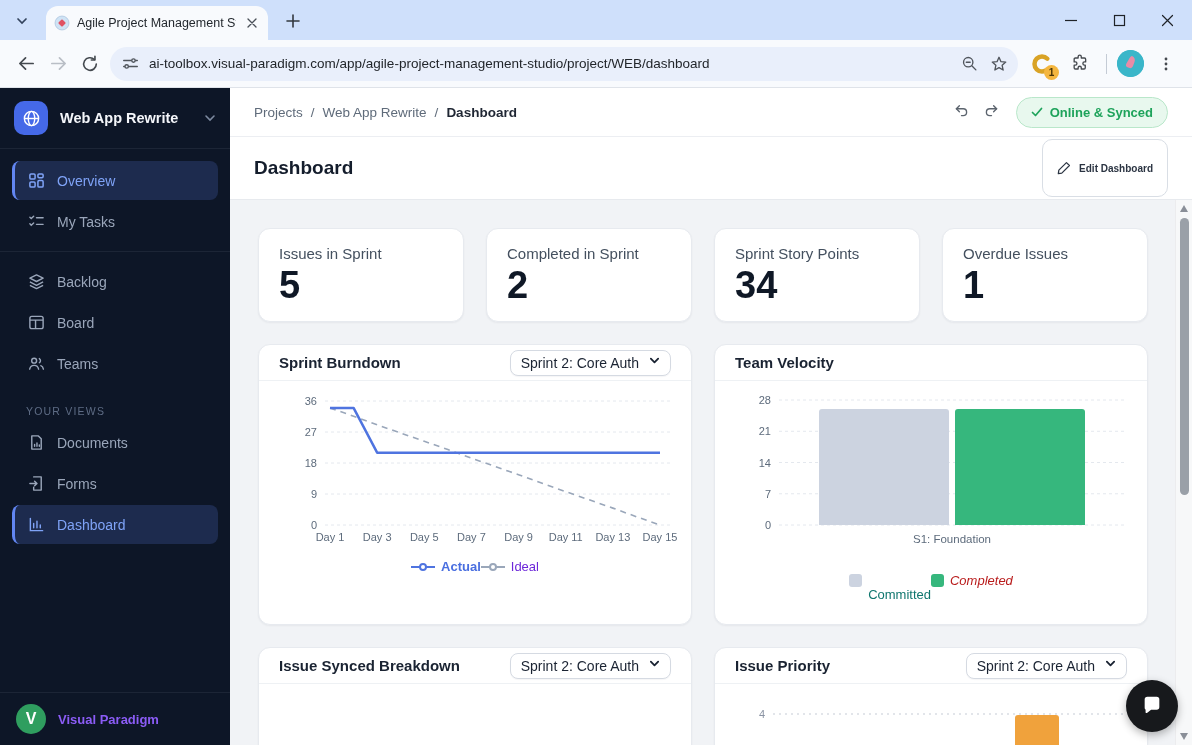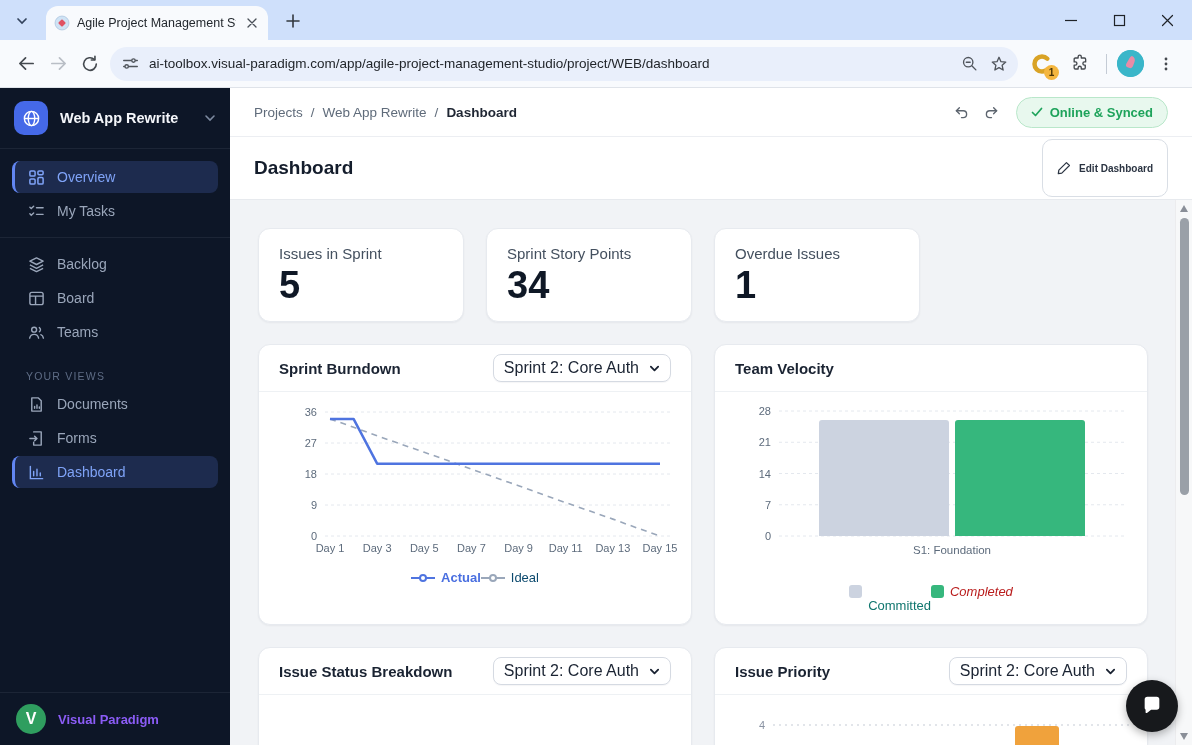--- a/index.html
+++ b/index.html
@@ -38,37 +38,37 @@
   
   .app { display:flex; height:657px; position:relative; }
 
   .sidebar { width:230px; background:#0d1627; color:#9aa6ba; position:relative; flex:0 0 auto; }
   .project-row { display:flex; align-items:center; gap:12px; padding:13px 14px 13px 14px; }
   .project-tile { width:34px; height:34px; border-radius:10px; background:#4569e8; display:flex; align-items:center; justify-content:center; color:#fff; }
   .project-name { flex:1; color:#f4f6fa; font-weight:700; font-size:14.5px; }
   .project-caret { color:#7d8aa0; display:flex; }
   .side-divider { height:1px; background:#1c2536; margin:0; }
   .nav { padding:10px 0 0 0; }
-  .nav-item { display:flex; align-items:center; gap:12px; height:32px; margin:2px 12px; padding:14px 12px;
+  .nav-item { display:flex; align-items:center; gap:12px; height:39px; margin:2px 12px; padding:14px 12px;
     border-radius:8px; font-size:14px; color:#9aa6ba; cursor:pointer; border-left:3px solid transparent; }
   .nav-item.active { background:#1d2b4e; border-left:3px solid #6286f2; color:#7fa3f7; }
   .nav-icon { width:18px; height:18px; display:flex; align-items:center; justify-content:center; }
   .section-label { font-size:10.5px; letter-spacing:1.2px; color:#5e6c85; font-weight:400; margin:22px 0 6px 26px; }
   .side-footer { position:absolute; left:0; right:0; bottom:0; border-top:1px solid #1c2536;
     display:flex; align-items:center; gap:12px; padding:11px 16px; }
   .vp-logo { width:30px; height:30px; border-radius:50%; background:#2f9e5f; color:#fff; font-weight:800;
     font-size:16px; display:flex; align-items:center; justify-content:center; }
   .vp-name { color:#8b5cf6; font-size:13px; font-weight:700; }
 
   .main { flex:1; position:relative; background:#f1f3f6; }
   .breadcrumb-bar { height:49px; background:#fff; border-bottom:1px solid #eceef2;
     display:flex; align-items:center; padding:0 24px; }
   .crumbs { display:flex; align-items:center; gap:8px; font-size:13.5px; color:#5f6b7a; flex:1; }
   .crumb-last { color:#1f2633; font-weight:700; }
-  .bc-actions { display:flex; align-items:center; gap:2px; }
+  .bc-actions { display:flex; align-items:flex-start; gap:2px; }
   .hist-btn { width:28px; height:28px; display:flex; align-items:center; justify-content:center; color:#5c646e; }
   .sync-pill { display:flex; align-items:center; gap:7px; background:#e8f8ee; border:1px solid #b9e7ca;
     color:#1ea35b; border-radius:999px; padding:7px 14px; font-size:13px; font-weight:700; margin-left:8px; }
 
   .page-header { height:63px; background:#fff; border-bottom:1px solid #e7eaee;
     display:flex; align-items:center; padding:0 24px; }
   .page-title { font-size:19px; font-weight:800; color:#141d2c; flex:1; }
   .edit-btn { display:flex; align-items:center; gap:8px; border:1px solid #d9dee5; background:#fff;
     border-radius:10px; padding:21px 14px; font-size:10px; color:#2b3442; font-weight:600; }
 
@@ -76,25 +76,25 @@
     padding:28px 44px 0 28px; background:#f1f3f6; }
   .kpi-row { display:grid; grid-template-columns:repeat(4,1fr); gap:22px; }
   .card { background:#fff; border:1px solid #e7eaef; border-radius:12px; box-shadow:0 1px 2px rgba(16,24,40,.05); }
   .kpi-card { height:94px; padding:16px 20px; }
   .kpi-label { font-size:15px; color:#44505f; }
   .kpi-value { font-size:38px; font-weight:800; color:#0f1826; margin-top:4px; line-height:1; }
 
   .chart-row { display:grid; grid-template-columns:1fr 1fr; gap:22px; margin-top:22px; }
   .chart-card { height:281px; overflow:hidden; }
   .chart-card.short { height:280px; }
-  .card-header { height:47px; display:flex; align-items:center; justify-content:space-between;
+  .card-header { height:36px; display:flex; align-items:center; justify-content:space-between;
     padding:12px 20px; border-bottom:1px solid #eef1f4; }
   .card-title { font-size:15px; font-weight:700; color:#1a2332; }
-  .select-box { display:flex; align-items:center; gap:10px; border:1px solid #d5dae2; border-radius:8px;
-    padding:4px 10px; font-size:16px; color:#1a2332; background:#fff; box-shadow:0 1px 1px rgba(16,24,40,.04); }
+  .select-box { display:flex; gap:10px; border:1px solid #d5dae2; border-radius:8px;
+    padding:4px 10px; font-size:14px; color:#1a2332; background:#fff; box-shadow:0 1px 1px rgba(16,24,40,.04); }
   .chart-body { padding:4px 6px 0 6px; }
   .legend { display:flex; align-items:center; justify-content:center; font-size:13px; margin-top:2px; }
   .legend-item { display:flex; align-items:center; gap:6px; }
 
   
   .scrollbar { position:absolute; top:112px; right:0; bottom:0; width:17px; background:#f7f8f9; border-left:1px solid #ececee; }
   .sb-up { position:absolute; top:5px; left:4px; width:0; height:0;
     border-left:4.5px solid transparent; border-right:4.5px solid transparent; border-bottom:7px solid #8a8f98; }
   .sb-down { position:absolute; bottom:5px; left:4px; width:0; height:0;
     border-left:4.5px solid transparent; border-right:4.5px solid transparent; border-top:7px solid #8a8f98; }
@@ -373,20 +373,24 @@
         <span>Edit Dashboard</span>
       </button>
     </div>
 
     <div class="content">
 
       <div class="kpi-row">
         <div class="card kpi-card">
           <div class="kpi-label">Issues in Sprint</div>
           <div class="kpi-value">5</div>
+        </div>
+        <div class="card kpi-card">
+          <div class="kpi-label">Completed in Sprint</div>
+          <div class="kpi-value">2</div>
         </div>
         <div class="card kpi-card">
           <div class="kpi-label">Sprint Story Points</div>
           <div class="kpi-value">34</div>
         </div>
         <div class="card kpi-card">
           <div class="kpi-label">Overdue Issues</div>
           <div class="kpi-value">1</div>
         </div>
       </div>
@@ -431,21 +435,21 @@
                     <line x1="0" y1="5" x2="24" y2="5" stroke="#4f74e0" stroke-width="2"></line>
                     <circle cx="12" cy="5" r="3" fill="#fff" stroke="#4f74e0" stroke-width="2"></circle>
                   </svg>
                   <span style="color: rgb(74, 111, 224); font-weight: 600;">Actual</span>
                 </span>
                 <span class="legend-item">
                   <svg width="24" height="10">
                     <line x1="0" y1="5" x2="24" y2="5" stroke="#9aa7ba" stroke-width="2"></line>
                     <circle cx="12" cy="5" r="3" fill="#fff" stroke="#9aa7ba" stroke-width="2"></circle>
                   </svg>
-                  <span style="color: #0c4a6e; font-weight: 400;">Ideal</span>
+                  <span style="color: #6d28d9; font-weight: 400;">Ideal</span>
                 </span>
               </div>
           </div>
         </div>
 
         <div class="card chart-card">
           <div class="card-header">
             <span class="card-title">Team Velocity</span>
           </div>
           <div class="chart-body">
@@ -474,21 +478,21 @@
                   <span style="color: #b91c1c; font-style: italic;">Completed</span>
                 </span>
               </div>
           </div>
         </div>
       </div>
 
       <div class="chart-row">
         <div class="card chart-card short">
           <div class="card-header">
-            <span class="card-title">Issue Status Breakdown</span>
+            <span class="card-title">Issue Synced Breakdown</span>
             <span class="select-box">
               <span>Sprint 2: Core Auth</span>
               <svg width="11" height="11" viewBox="0 0 12 12">
                   <path d="M2 4l4 4 4-4" fill="none" stroke="#1a2332" stroke-width="2" stroke-linecap="round" stroke-linejoin="round"></path>
                 </svg>
             </span>
           </div>
           <div class="chart-body"></div>
         </div>
 

